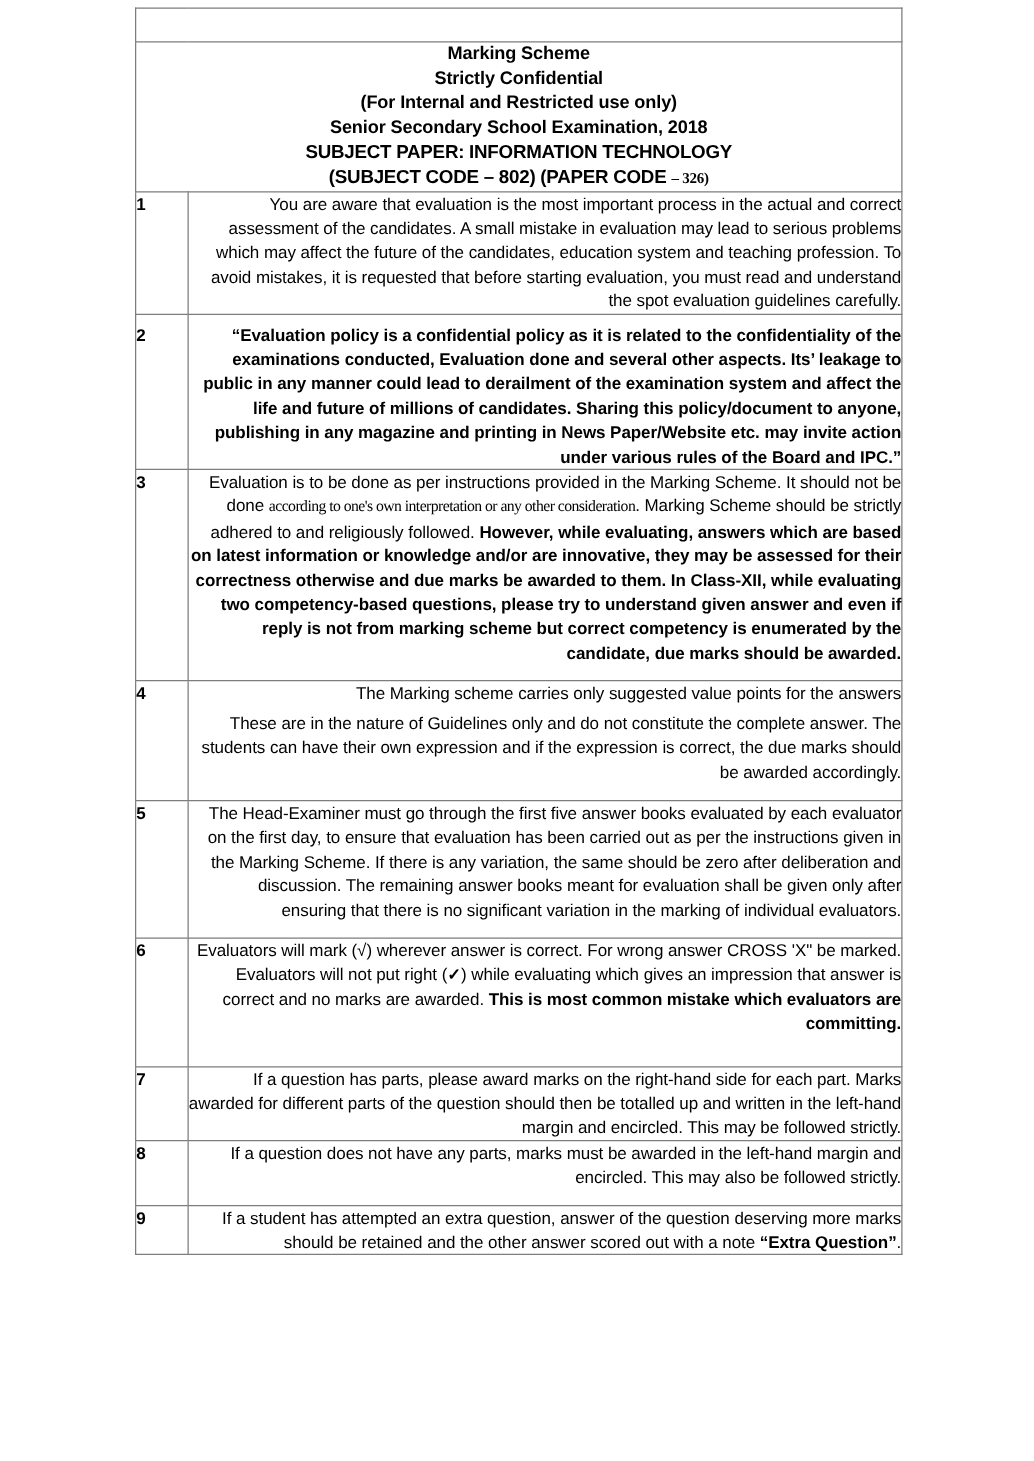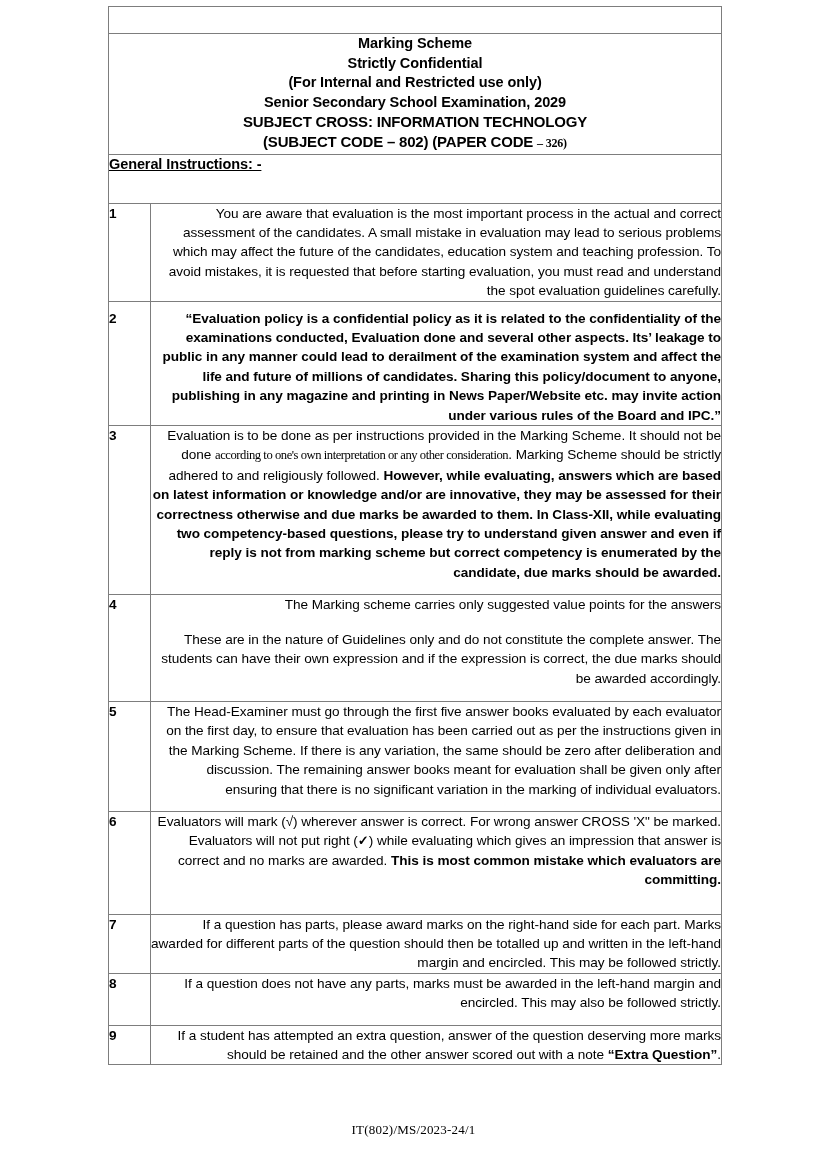--- a/index.html
+++ b/index.html
@@ -83,21 +83,21 @@
     padding: 6px 9px 8px 9px;
     font-size: 13.6px;
     line-height: 19.4px;
     letter-spacing: -0.05px;
     text-align: right;
   }
   td.body-cell p {
     margin: 0;
   }
   td.body-cell p + p {
-    margin-top: 15px;
+    margin-top: 4px;
   }
   .b { font-weight: bold; }
   .light {
     font-family: Liberation Serif, serif;
     font-size: 12.6px;
     letter-spacing: -0.45px;
   }
   .indent-first { padding-left: 9px; }
   .tick-heavy {
     font-weight: bold;
@@ -137,31 +137,26 @@
 
       <tr>
         <td class="spacer" colspan="2"></td>
       </tr>
 
       <tr>
         <td class="title-cell" colspan="2">
           <div class="title-line">Marking Scheme</div>
           <div class="title-line">Strictly Confidential</div>
           <div class="title-line">(For Internal and Restricted use only)</div>
-          <div class="title-line">Senior Secondary School Examination, 2029</div>
-          <div class="title-line caps">SUBJECT CROSS:  INFORMATION TECHNOLOGY</div>
+          <div class="title-line">Senior Secondary School Examination, 2018</div>
+          <div class="title-line caps">SUBJECT PAPER:  INFORMATION TECHNOLOGY</div>
           <div class="title-line caps"><span>(SUBJECT CODE </span><span>– 802) (PAPER CODE </span><span class="code-small">– 326)</span></div>
         </td>
       </tr>
 
-      <tr>
-        <td class="gi-cell" colspan="2">
-          <span class="gi-title">General Instructions: -</span>
-        </td>
-      </tr>
 
       <tr class="r1">
         <td class="num-cell">1</td>
         <td class="body-cell">
           <p>You are aware that evaluation is the most important process in the actual and correct assessment of the candidates. A small mistake in evaluation may lead to serious problems which may affect the future of the candidates, education system and teaching profession. To avoid mistakes, it is requested that before starting evaluation, you must read and understand the spot evaluation guidelines carefully.</p>
         </td>
       </tr>
 
       <tr class="r2">
         <td class="num-cell">2</td>
@@ -216,15 +211,14 @@
       <tr class="r9">
         <td class="num-cell">9</td>
         <td class="body-cell">
           <p><span>If a student has attempted an extra question, answer of the question deserving more marks should be retained and the other answer scored out with a note </span><span class="b">“Extra Question”</span><span>.</span></p>
         </td>
       </tr>
 
     </tbody>
   </table>
 
-  <div class="footer">IT(802)/MS/2023-24/1</div>
 
 </div>
 
 </body></html>

